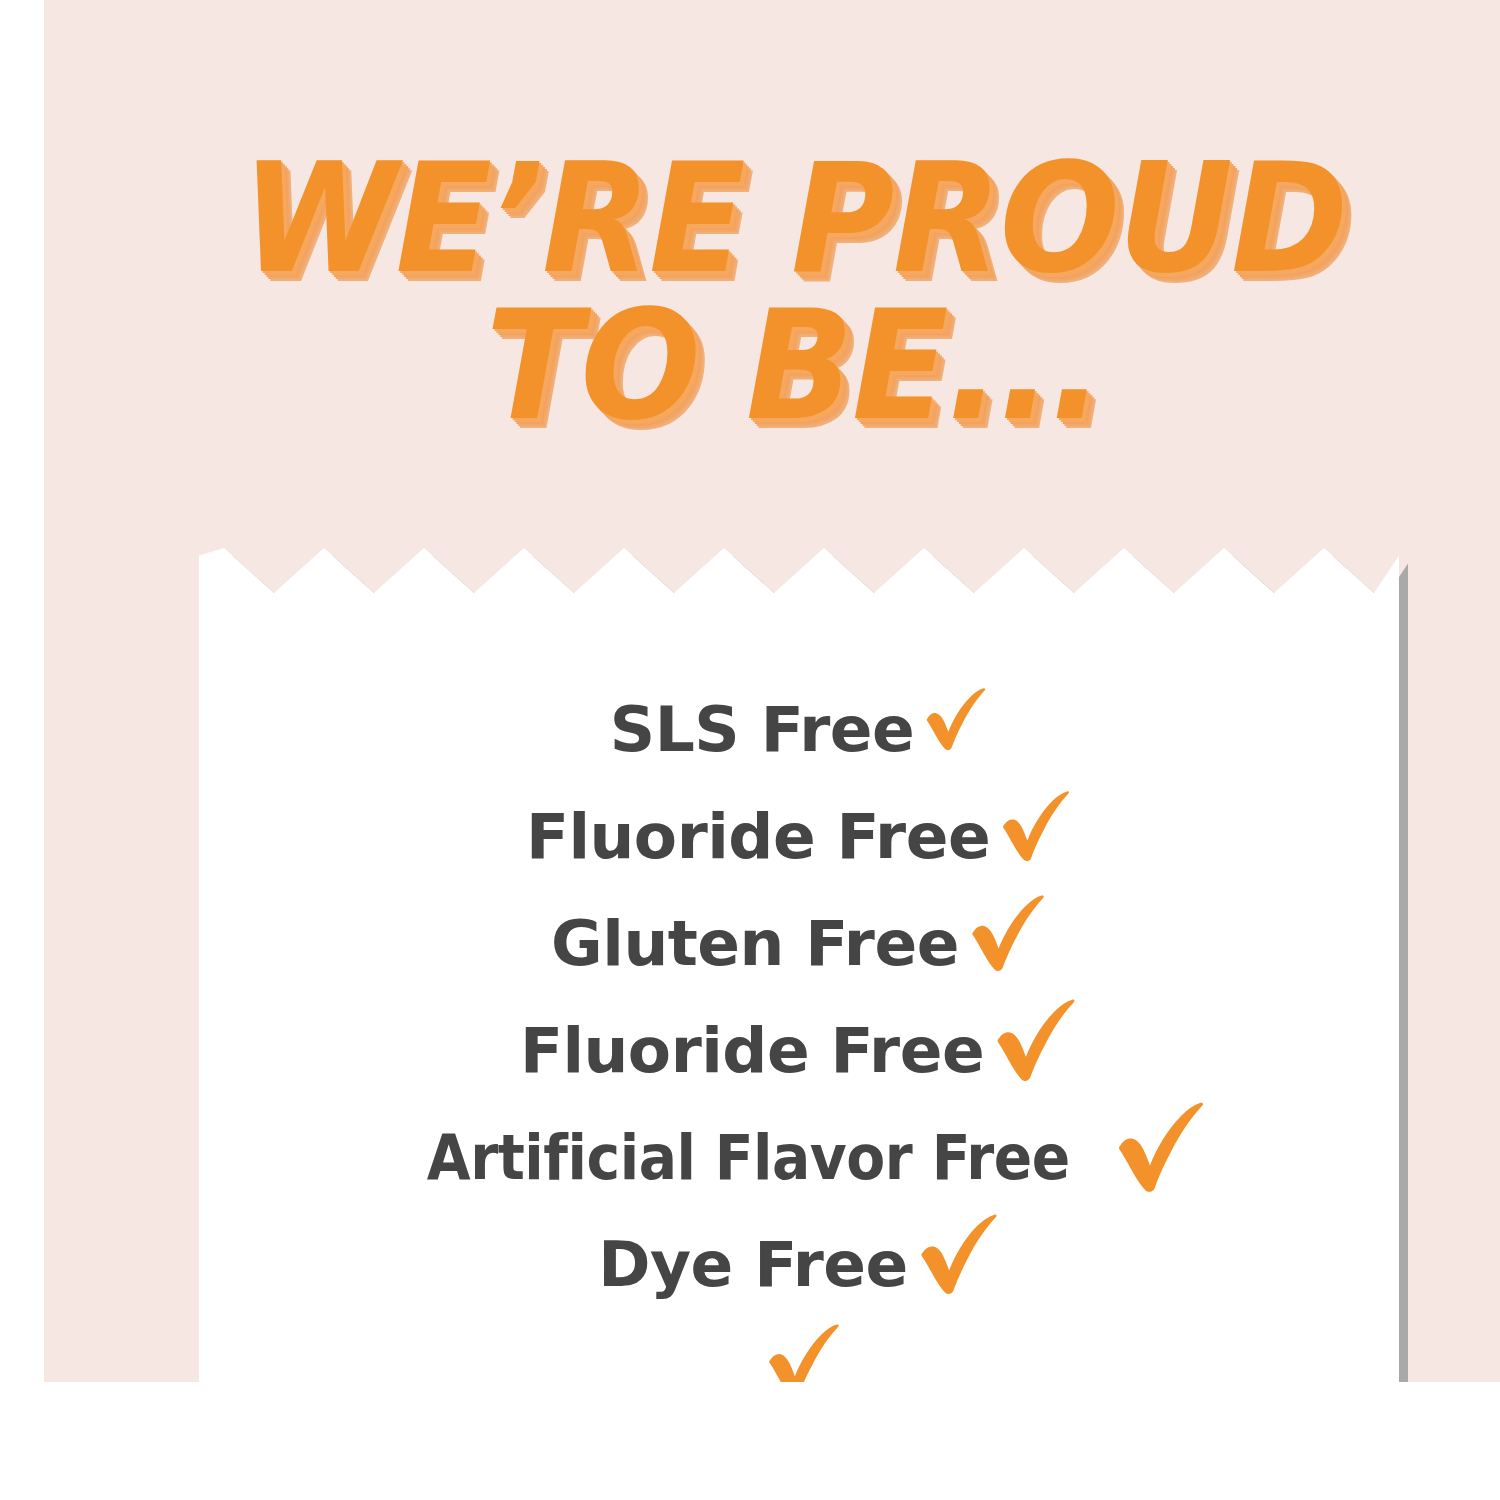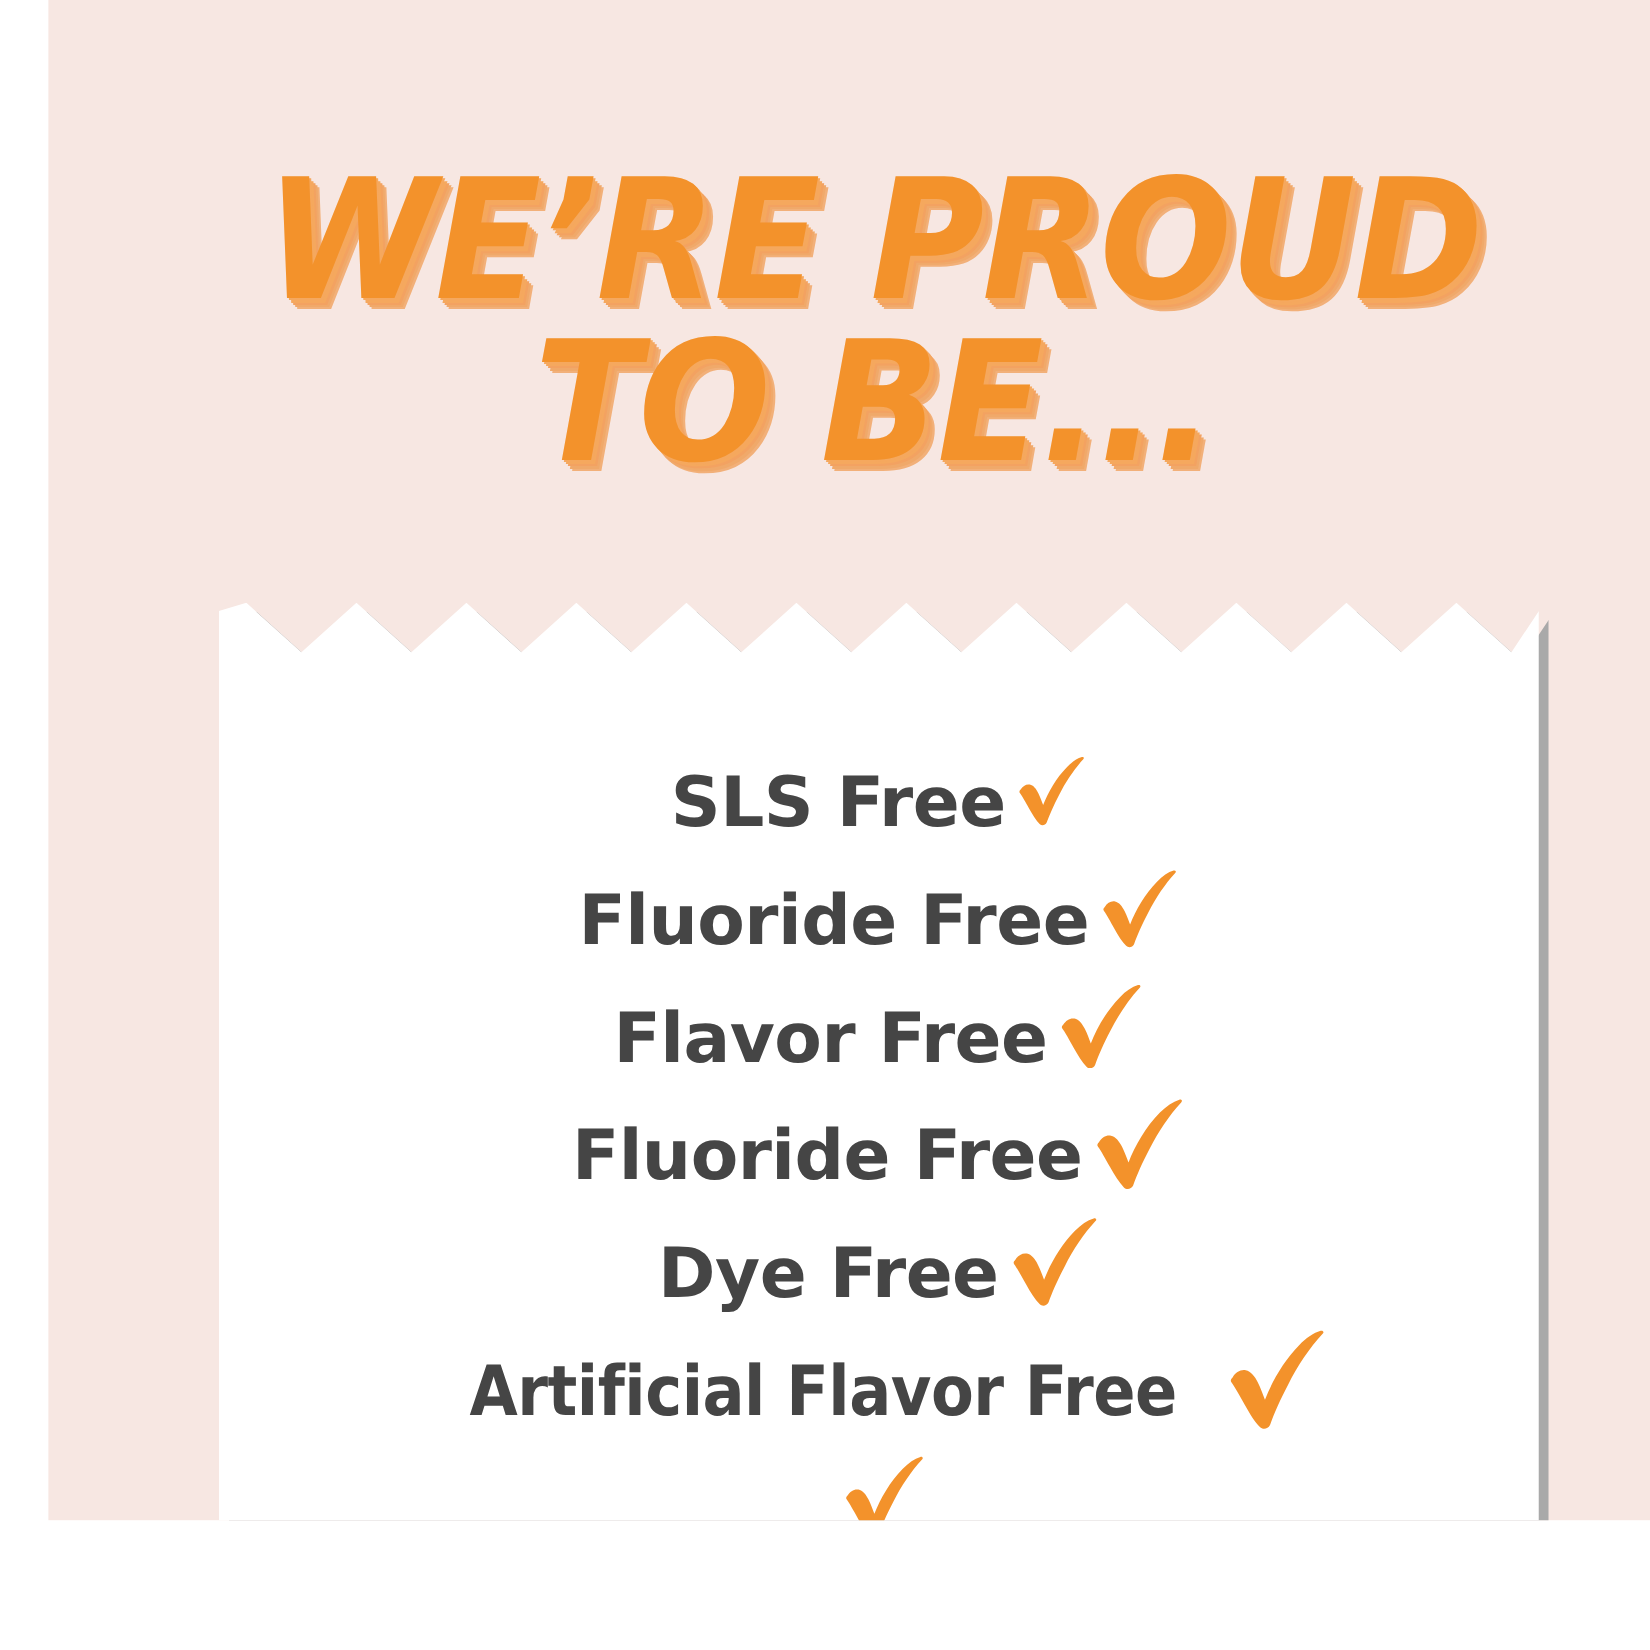--- a/index.html
+++ b/index.html
@@ -183,52 +183,52 @@
       </div>
       <div class="claim-row">
         <span class="claim-label">Fluoride Free</span>
         <span class="check-icon">
           <svg width="72" height="72" viewBox="0 0 100 100" aria-hidden="true">
             <path fill="#f3922b" d="M6 48 C9 43 14 40 19 41 C24 42 28 47 31 53 C34 59 36 65 38 70 C45 52 57 31 72 16 C79 9 86 4 93 2 C95 1.4 97 3 95 5 C82 19 70 37 61 55 C53 70 47 84 43 95 C41 99 36 100 33 97 C28 92 23 84 18 75 C13 66 8 57 5 53 C3.5 51 4.5 49.5 6 48 Z"></path>
           </svg>
         </span>
       </div>
       <div class="claim-row">
-        <span class="claim-label">Flavor Free</span>
+        <span class="claim-label">Gluten Free</span>
         <span class="check-icon">
           <svg width="78" height="78" viewBox="0 0 100 100" aria-hidden="true">
             <path fill="#f3922b" d="M6 48 C9 43 14 40 19 41 C24 42 28 47 31 53 C34 59 36 65 38 70 C45 52 57 31 72 16 C79 9 86 4 93 2 C95 1.4 97 3 95 5 C82 19 70 37 61 55 C53 70 47 84 43 95 C41 99 36 100 33 97 C28 92 23 84 18 75 C13 66 8 57 5 53 C3.5 51 4.5 49.5 6 48 Z"></path>
           </svg>
         </span>
       </div>
       <div class="claim-row">
         <span class="claim-label">Fluoride Free</span>
         <span class="check-icon">
           <svg width="84" height="84" viewBox="0 0 100 100" aria-hidden="true">
-            <path fill="#f3922b" d="M6 48 C9 43 14 40 19 41 C24 42 28 47 31 53 C34 59 36 65 38 70 C45 52 57 31 72 16 C79 9 86 4 93 2 C95 1.4 97 3 95 5 C82 19 70 37 61 55 C53 70 47 84 43 95 C41 99 36 100 33 97 C28 92 23 84 18 75 C13 66 8 57 5 53 C3.5 51 4.5 49.5 6 48 Z"></path>
-          </svg>
-        </span>
-      </div>
-      <div class="claim-row">
-        <span class="claim-label">Dye Free</span>
-        <span class="check-icon">
-          <svg width="82" height="82" viewBox="0 0 100 100" aria-hidden="true">
             <path fill="#f3922b" d="M6 48 C9 43 14 40 19 41 C24 42 28 47 31 53 C34 59 36 65 38 70 C45 52 57 31 72 16 C79 9 86 4 93 2 C95 1.4 97 3 95 5 C82 19 70 37 61 55 C53 70 47 84 43 95 C41 99 36 100 33 97 C28 92 23 84 18 75 C13 66 8 57 5 53 C3.5 51 4.5 49.5 6 48 Z"></path>
           </svg>
         </span>
       </div>
       <div class="claim-row narrow">
         <span class="claim-label">Artificial Flavor Free</span>
         <span class="check-icon">
           <svg width="92" height="92" viewBox="0 0 100 100" aria-hidden="true">
             <path fill="#f3922b" d="M6 48 C9 43 14 40 19 41 C24 42 28 47 31 53 C34 59 36 65 38 70 C45 52 57 31 72 16 C79 9 86 4 93 2 C95 1.4 97 3 95 5 C82 19 70 37 61 55 C53 70 47 84 43 95 C41 99 36 100 33 97 C28 92 23 84 18 75 C13 66 8 57 5 53 C3.5 51 4.5 49.5 6 48 Z"></path>
           </svg>
         </span>
       </div>
       <div class="claim-row">
+        <span class="claim-label">Dye Free</span>
+        <span class="check-icon">
+          <svg width="82" height="82" viewBox="0 0 100 100" aria-hidden="true">
+            <path fill="#f3922b" d="M6 48 C9 43 14 40 19 41 C24 42 28 47 31 53 C34 59 36 65 38 70 C45 52 57 31 72 16 C79 9 86 4 93 2 C95 1.4 97 3 95 5 C82 19 70 37 61 55 C53 70 47 84 43 95 C41 99 36 100 33 97 C28 92 23 84 18 75 C13 66 8 57 5 53 C3.5 51 4.5 49.5 6 48 Z"></path>
+          </svg>
+        </span>
+      </div>
+      <div class="claim-row">
         <span class="check-icon">
           <svg width="76" height="76" viewBox="0 0 100 100" aria-hidden="true">
             <path fill="#f3922b" d="M6 48 C9 43 14 40 19 41 C24 42 28 47 31 53 C34 59 36 65 38 70 C45 52 57 31 72 16 C79 9 86 4 93 2 C95 1.4 97 3 95 5 C82 19 70 37 61 55 C53 70 47 84 43 95 C41 99 36 100 33 97 C28 92 23 84 18 75 C13 66 8 57 5 53 C3.5 51 4.5 49.5 6 48 Z"></path>
           </svg>
         </span>
       </div>
     </div>
 
 </div>
 

